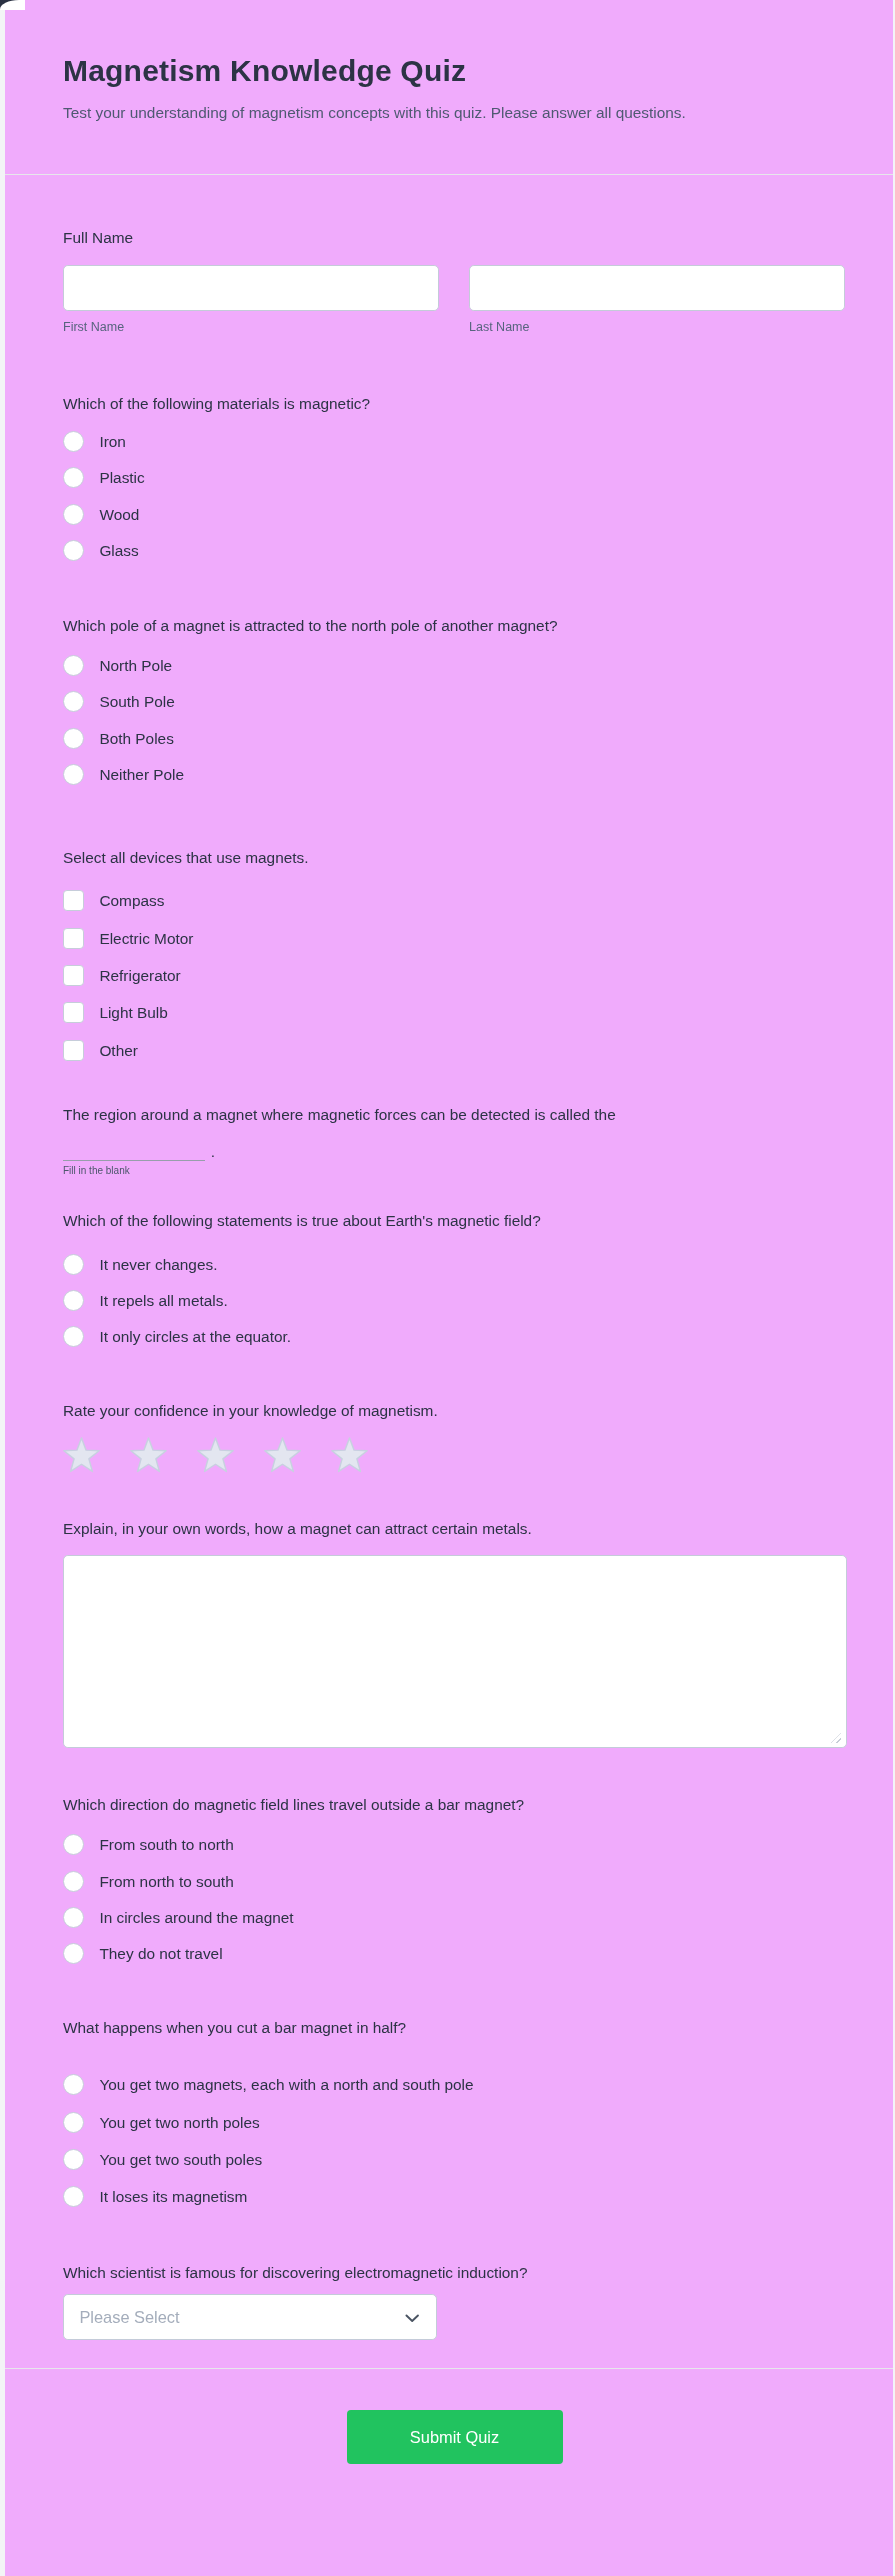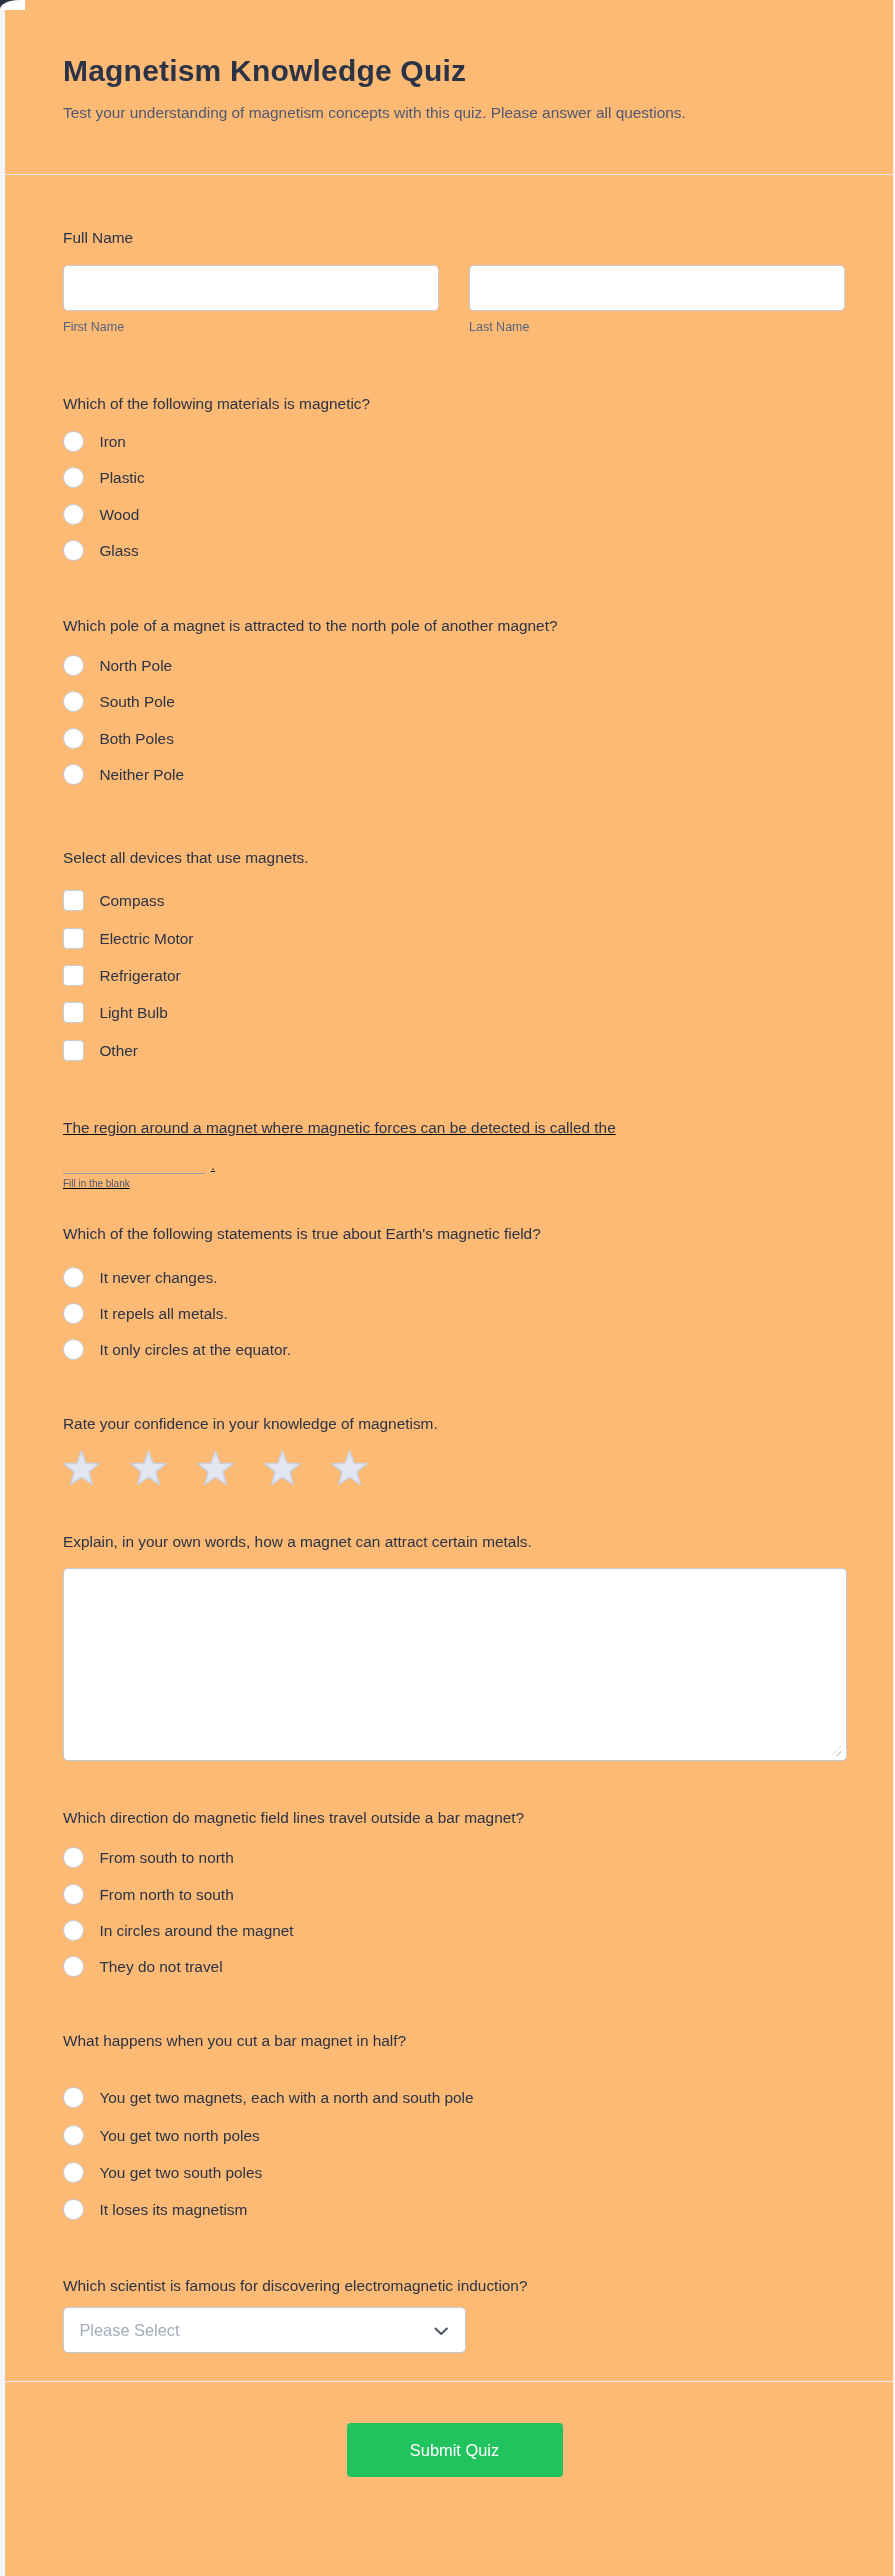--- a/index.html
+++ b/index.html
@@ -3,21 +3,21 @@
 <meta charset="utf-8">
 <style>
   * { box-sizing: border-box; margin: 0; padding: 0; }
   html,body { background:#ffffff; }
   body { font-family: "Liberation Sans", "DejaVu Sans", sans-serif; }
 
   .page {
     position: relative;
     width: 895px;
     height: 2576px;
-    background: #fdba74;
+    background: #f0abfc;
     overflow: hidden;
     margin: 0 auto;
   }
 
   
   .edge-left  { position:absolute; left:0;  top:0; width:4.8px;  height:100%; background:#f3f4f6; }
   .edge-right { position:absolute; right:0; top:0; width:1.9px;  height:100%; background:#f3f4f6; }
   .corner-dark { position:absolute; top:0; left:0; width:25px; height:9.6px; background:#2a3142; z-index:3; }
   .corner-dark::after { content:""; position:absolute; inset:0; background:#ffffff; border-top-left-radius:19px 9.6px; }
 
@@ -111,21 +111,21 @@
     width: 10.6px; height: 10.6px;
     background: repeating-linear-gradient(135deg, transparent 0 2.9px, #b9c0cc 2.9px 3.9px, transparent 3.9px 6.7px, #b9c0cc 6.7px 7.7px);
     clip-path: polygon(100% 0, 100% 100%, 0 100%);
     opacity:.8;
   }
 
   
   .select {
     margin-top: 10.6px;
     position: relative;
-    width: 403px; height: 46px;
+    width: 374px; height: 46px;
     border: 1px solid #c4cbd9;
     border-radius: 4.8px;
     background:#fff;
     display:flex; align-items:center;
     padding: 0 15.4px;
     cursor: pointer;
   }
   .select-placeholder { font-size: 16.4px; color: #a4adbb; }
   .chevron { position:absolute; right: 16.4px; top: 19px; }
 
@@ -139,21 +139,21 @@
     font-size: 16.4px; font-weight: 500;
     border: none; border-radius: 3.9px;
     cursor: pointer;
   }
 
   
   .sec-fullname  { margin-top: 52px; }
   .sec-materials { margin-top: 58px; }
   .sec-pole      { margin-top: 54px; }
   .sec-devices   { margin-top: 62px; }
-  .sec-blank     { margin-top: 56px; text-decoration: underline; }
+  .sec-blank     { margin-top: 43px; }
   .sec-earth     { margin-top: 32px; }
   .sec-rating    { margin-top: 53px; }
   .sec-explain   { margin-top: 44px; }
   .sec-direction { margin-top: 46px; }
   .sec-cut       { margin-top: 53px; }
   .sec-scientist { margin-top: 55px; }
 
   .opts-materials { margin-top: 16.4px; }
   .opts-pole      { margin-top: 19px; }
   .opts-devices   { margin-top: 22px; }

